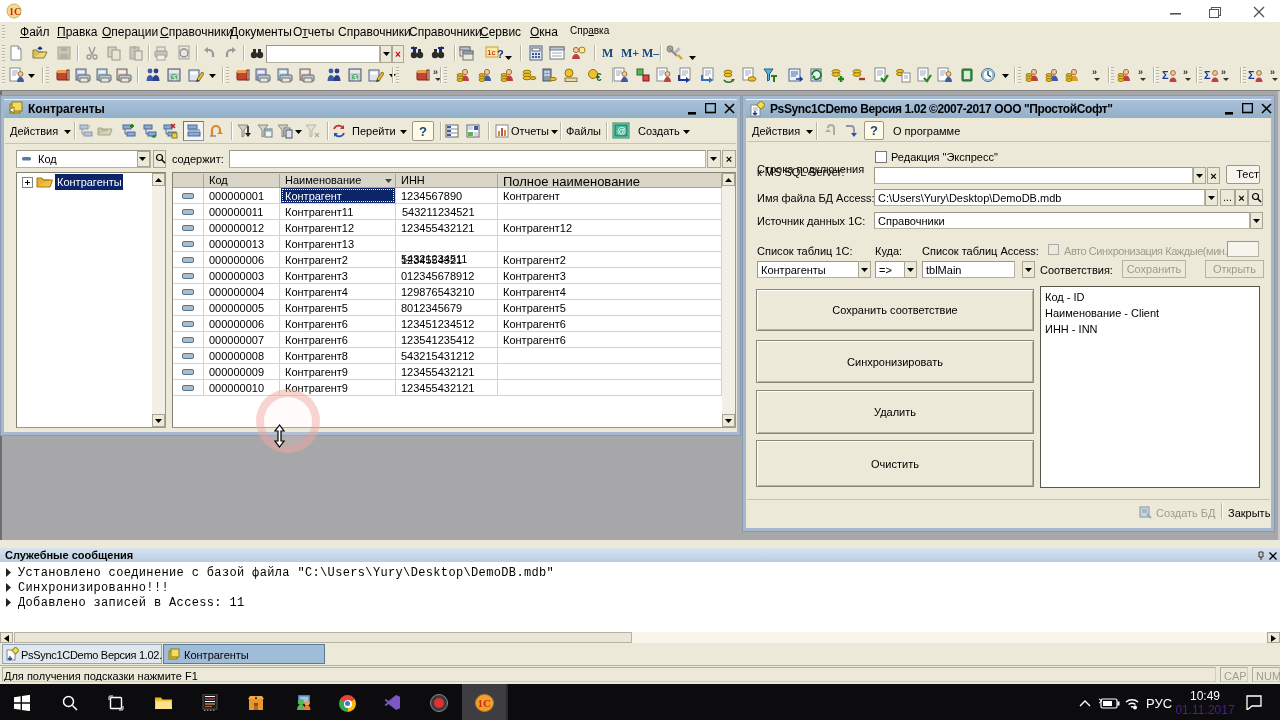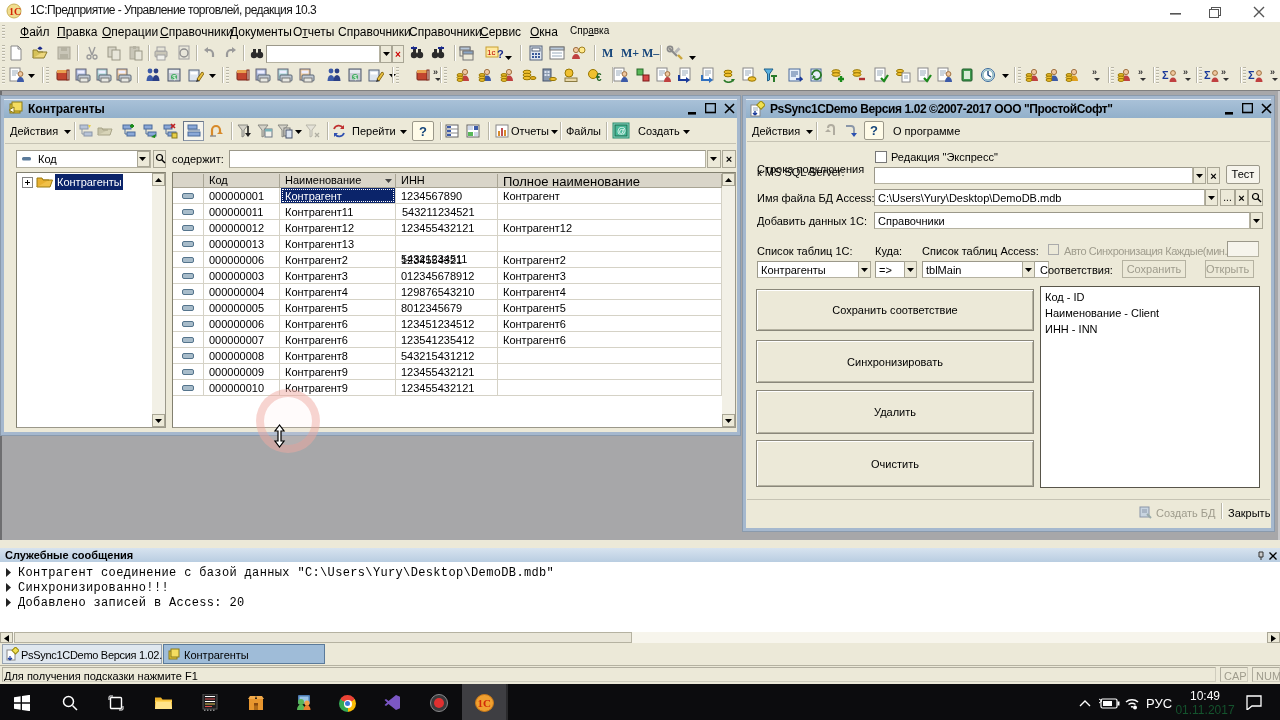--- a/index.html
+++ b/index.html
@@ -11,21 +11,20 @@
 .cbtn{background:#ece9d8;border:1px solid #a9a695;display:flex;align-items:center;justify-content:center}
 .vsep{width:1px;background:#b9b6a7;box-shadow:1px 0 0 #fff}
 .grip{width:3px;background:repeating-linear-gradient(#b9b6a7 0 1px,#f5f3ea 1px 2px,transparent 2px 3px)}
 </style></head><body>
 <div class="abs" style="left:0;top:0;width:1280px;height:22px;background:#fff">
     <svg class="abs" style="left:6px;top:3px" width="16" height="16">
       <circle cx="8" cy="8" r="7" fill="#f0dd8f"></circle>
       <circle cx="8" cy="8" r="7" fill="none" stroke="#c9b055"></circle>
       <text x="3" y="12" font-size="10" font-weight="bold" fill="#d42505" font-family="Liberation Serif">1С</text>
     </svg>
-    <div class="abs" style="left:30px;top:3px;font-size:12px;color:#111;letter-spacing:-0.55px">1С:Предприятие - Управление торговлей, редакция 10.3</div>
     <svg class="abs" style="left:1170px;top:13px" width="13" height="3">
       <rect x="0" y="0" width="11" height="1.6" fill="#555"></rect>
     </svg>
     <svg class="abs" style="left:1209px;top:7px" width="13" height="11">
       <rect x="2.5" y="0.5" width="9" height="8" fill="none" stroke="#555"></rect>
       <rect x="0.5" y="2.5" width="9" height="8" fill="#fff" stroke="#555"></rect>
     </svg>
     <svg class="abs" style="left:1253px;top:6px" width="13" height="12">
       <path d="M1 1l10 10M11 1L1 11" stroke="#555" stroke-width="1.4"></path>
     </svg>
@@ -859,37 +858,37 @@
 <div class="abs t12" style="left:757px;top:162px">Строка подключения</div>
 <div class="abs t12" style="left:757px;top:165px">к MS SQL Server:</div>
 <div class="abs" style="left:875px;top:151px;width:12px;height:12px;background:#fff;border:1px solid #777"></div>
 <div class="abs t12" style="left:891px;top:150px">Редакция "Экспресс"</div>
 <div class="abs combo" style="left:874px;top:167px;width:319px;height:17px"></div>
 <div class="abs cbtn" style="left:1193px;top:167px;width:13px;height:17px"></div>
 <svg class="abs" style="left:1196px;top:174px" width="7" height="5">
     <path d="M0 0h7L3.5 4z" fill="#000"></path>
   </svg>
 <div class="abs cbtn" style="left:1207px;top:167px;width:13px;height:17px;font-size:11px;font-weight:bold">×</div>
-<div class="abs bevelbtn" style="left:1226px;top:165px;width:34px;height:19px;text-align:center;font-size:11px;line-height:17px;border-color:#9b988a;border-radius:2px;background:#f6f4ec">Тест</div>
+<div class="abs bevelbtn" style="left:1226px;top:165px;width:34px;height:19px;text-align:right;font-size:11px;line-height:17px;border-color:#9b988a;border-radius:2px;background:#f6f4ec">Тест</div>
 <div class="abs t12" style="left:757px;top:191px">Имя файла БД Access:</div>
 <div class="abs combo" style="left:874px;top:189px;width:331px;height:17px">
     <div style="font-size:11px;line-height:16px;padding-left:3px">C:\Users\Yury\Desktop\DemoDB.mdb</div>
   </div>
 <div class="abs cbtn" style="left:1205px;top:189px;width:13px;height:17px"></div>
 <svg class="abs" style="left:1208px;top:196px" width="7" height="5">
     <path d="M0 0h7L3.5 4z" fill="#000"></path>
   </svg>
 <div class="abs cbtn" style="left:1220px;top:189px;width:15px;height:17px;font-size:10px">...</div>
 <div class="abs cbtn" style="left:1235px;top:189px;width:13px;height:17px;font-size:11px;font-weight:bold">×</div>
 <div class="abs cbtn" style="left:1248px;top:189px;width:15px;height:17px"></div>
 <svg class="abs" style="left:1251px;top:192px" width="11" height="11">
     <circle cx="4.5" cy="4.5" r="3" fill="none" stroke="#000" stroke-width="1.2"></circle>
     <path d="M7 7l3 3" stroke="#000" stroke-width="1.4"></path>
   </svg>
-<div class="abs t12" style="left:757px;top:214px">Добавить данных 1С:</div>
+<div class="abs t12" style="left:757px;top:214px">Источник данных 1С:</div>
 <div class="abs combo" style="left:874px;top:212px;width:376px;height:17px">
     <div style="font-size:11px;line-height:16px;padding-left:3px">Справочники</div>
   </div>
 <div class="abs cbtn" style="left:1250px;top:212px;width:13px;height:17px"></div>
 <svg class="abs" style="left:1253px;top:219px" width="7" height="5">
     <path d="M0 0h7L3.5 4z" fill="#000"></path>
   </svg>
 <div class="abs t12" style="left:757px;top:244px">Список таблиц 1С:</div>
 <div class="abs t12" style="left:875px;top:244px">Куда:</div>
 <div class="abs t12" style="left:922px;top:244px">Список таблиц Access:</div>
@@ -903,30 +902,30 @@
 <svg class="abs" style="left:861px;top:268px" width="7" height="5">
     <path d="M0 0h7L3.5 4z" fill="#000"></path>
   </svg>
 <div class="abs combo" style="left:875px;top:261px;width:42px;height:17px">
     <div style="font-size:11px;line-height:16px;padding-left:3px">=&gt;</div>
   </div>
 <div class="abs cbtn" style="left:904px;top:261px;width:13px;height:17px"></div>
 <svg class="abs" style="left:907px;top:268px" width="7" height="5">
     <path d="M0 0h7L3.5 4z" fill="#000"></path>
   </svg>
-<div class="abs combo" style="left:922px;top:261px;width:127px;height:17px">
+<div class="abs combo" style="left:922px;top:261px;width:93px;height:17px">
     <div style="font-size:11px;line-height:16px;padding-left:3px">tblMain</div>
   </div>
 <div class="abs cbtn" style="left:1022px;top:261px;width:13px;height:17px"></div>
 <svg class="abs" style="left:1025px;top:268px" width="7" height="5">
     <path d="M0 0h7L3.5 4z" fill="#000"></path>
   </svg>
 <div class="abs t12" style="left:1040px;top:263px">Соответствия:</div>
 <div class="abs bevelbtn" style="left:1122px;top:260px;width:64px;height:18px;text-align:center;font-size:11px;line-height:16px;color:#9f9c8d;border-color:#b5b2a1">Сохранить</div>
-<div class="abs bevelbtn" style="left:1205px;top:260px;width:49px;height:18px;text-align:left;font-size:11px;line-height:16px;color:#9f9c8d;border-color:#b5b2a1">Открыть</div>
+<div class="abs bevelbtn" style="left:1205px;top:260px;width:59px;height:18px;text-align:center;font-size:11px;line-height:16px;color:#9f9c8d;border-color:#b5b2a1">Открыть</div>
 <div class="abs" style="left:756px;top:289px;width:278px;height:42px;background:#ece9d8;border:1px solid #8a877a;box-shadow:inset 1px 1px 0 #fff,inset -1px -1px 0 #b5b2a1;display:flex;align-items:center;justify-content:center;font-size:11px">Сохранить соответствие</div>
 <div class="abs" style="left:756px;top:340px;width:278px;height:43px;background:#ece9d8;border:1px solid #8a877a;box-shadow:inset 1px 1px 0 #fff,inset -1px -1px 0 #b5b2a1;display:flex;align-items:center;justify-content:center;font-size:11px">Синхронизировать</div>
 <div class="abs" style="left:756px;top:390px;width:278px;height:44px;background:#ece9d8;border:1px solid #8a877a;box-shadow:inset 1px 1px 0 #fff,inset -1px -1px 0 #b5b2a1;display:flex;align-items:center;justify-content:center;font-size:11px">Удалить</div>
 <div class="abs" style="left:756px;top:440px;width:278px;height:47px;background:#ece9d8;border:1px solid #8a877a;box-shadow:inset 1px 1px 0 #fff,inset -1px -1px 0 #b5b2a1;display:flex;align-items:center;justify-content:center;font-size:11px">Очистить</div>
 <div class="abs" style="left:1040px;top:286px;width:220px;height:202px;background:#fff;border:1px solid #58554a"></div>
 <div class="abs t12" style="left:1045px;top:290px">Код - ID</div>
 <div class="abs t12" style="left:1045px;top:306px">Наименование - Client</div>
 <div class="abs t12" style="left:1045px;top:322px">ИНН - INN</div>
 <div class="abs" style="left:747px;top:499px;width:523px;height:1px;background:#c6c3b4"></div>
 <svg class="abs" style="left:1139px;top:505px" width="14" height="14">
@@ -947,29 +946,29 @@
 <svg class="abs" style="left:1257px;top:551px" width="8" height="10">
     <path d="M2 1h4v5H2zM4 6v3" stroke="#333" fill="#ccc"></path>
   </svg>
 <svg class="abs" style="left:1269px;top:552px" width="8" height="8">
     <path d="M0.5 0.5l7 7M7.5 0.5l-7 7" stroke="#000" stroke-width="1.3"></path>
   </svg>
 <div class="abs" style="left:0;top:562px;width:1280px;height:70px;background:#fff"></div>
 <svg class="abs" style="left:6px;top:568px" width="6" height="9">
     <path d="M0 0l5 4.5L0 9z" fill="#222"></path>
   </svg>
-<div class="abs" style="left:18px;top:566px;font-family:'Liberation Mono',monospace;font-size:12px;color:#000;letter-spacing:0.35px">Контрагент соединение с базой данных "C:\Users\Yury\Desktop\DemoDB.mdb"</div>
+<div class="abs" style="left:18px;top:566px;font-family:'Liberation Mono',monospace;font-size:12px;color:#000;letter-spacing:0.35px">Установлено соединение с базой файла "C:\Users\Yury\Desktop\DemoDB.mdb"</div>
 <svg class="abs" style="left:6px;top:583px" width="6" height="9">
     <path d="M0 0l5 4.5L0 9z" fill="#222"></path>
   </svg>
 <div class="abs" style="left:18px;top:581px;font-family:'Liberation Mono',monospace;font-size:12px;color:#000;letter-spacing:0.35px">Синхронизированно!!!</div>
 <svg class="abs" style="left:6px;top:598px" width="6" height="9">
     <path d="M0 0l5 4.5L0 9z" fill="#222"></path>
   </svg>
-<div class="abs" style="left:18px;top:596px;font-family:'Liberation Mono',monospace;font-size:12px;color:#000;letter-spacing:0.35px">Добавлено записей в Access: 20</div>
+<div class="abs" style="left:18px;top:596px;font-family:'Liberation Mono',monospace;font-size:12px;color:#000;letter-spacing:0.35px">Добавлено записей в Access: 11</div>
 <div class="abs" style="left:0;top:632px;width:1280px;height:11px;background:#f7f5ec"></div>
 <div class="abs cbtn" style="left:0;top:632px;width:13px;height:11px"></div>
 <svg class="abs" style="left:4px;top:635px" width="5" height="7">
     <path d="M5 0L0 3.5 5 7z" fill="#000"></path>
   </svg>
 <div class="abs" style="left:14px;top:632px;width:618px;height:11px;background:#e9e6d8;border:1px solid #b5b2a1"></div>
 <div class="abs cbtn" style="left:1267px;top:632px;width:13px;height:11px"></div>
 <svg class="abs" style="left:1271px;top:635px" width="5" height="7">
     <path d="M0 0l5 3.5L0 7z" fill="#000"></path>
   </svg>
@@ -1065,15 +1064,15 @@
     <rect x="19.5" y="4.5" width="2" height="4" fill="#fff"></rect>
     <rect x="5" y="4" width="9" height="5" fill="#fff"></rect>
     <path d="M1 2l3 2-3 2" fill="none" stroke="#fff"></path>
   </svg>
 <svg class="abs" style="left:1124px;top:696px" width="16" height="14">
     <path d="M2 6a9 9 0 0 1 12 0M4.5 8.5a6 6 0 0 1 7 0M7 11a3 3 0 0 1 2 0" fill="none" stroke="#fff" stroke-width="1.5"></path>
     <circle cx="11" cy="11.5" r="2" fill="#fff"></circle>
   </svg>
 <div class="abs" style="left:1146px;top:696px;font-size:13px;color:#fff">РУС</div>
 <div class="abs" style="left:1180px;top:689px;width:50px;text-align:center;font-size:12px;color:#fff">10:49</div>
-<div class="abs" style="left:1172px;top:703px;width:66px;text-align:center;font-size:12px;color:#14532d">01.11.2017</div>
+<div class="abs" style="left:1172px;top:703px;width:66px;text-align:center;font-size:12px;color:#4c1d95">01.11.2017</div>
 <svg class="abs" style="left:1246px;top:695px" width="16" height="15">
     <path d="M1 1h14v10H6l-5 4z" fill="none" stroke="#fff" stroke-width="1.3"></path>
   </svg>
 </body></html>

